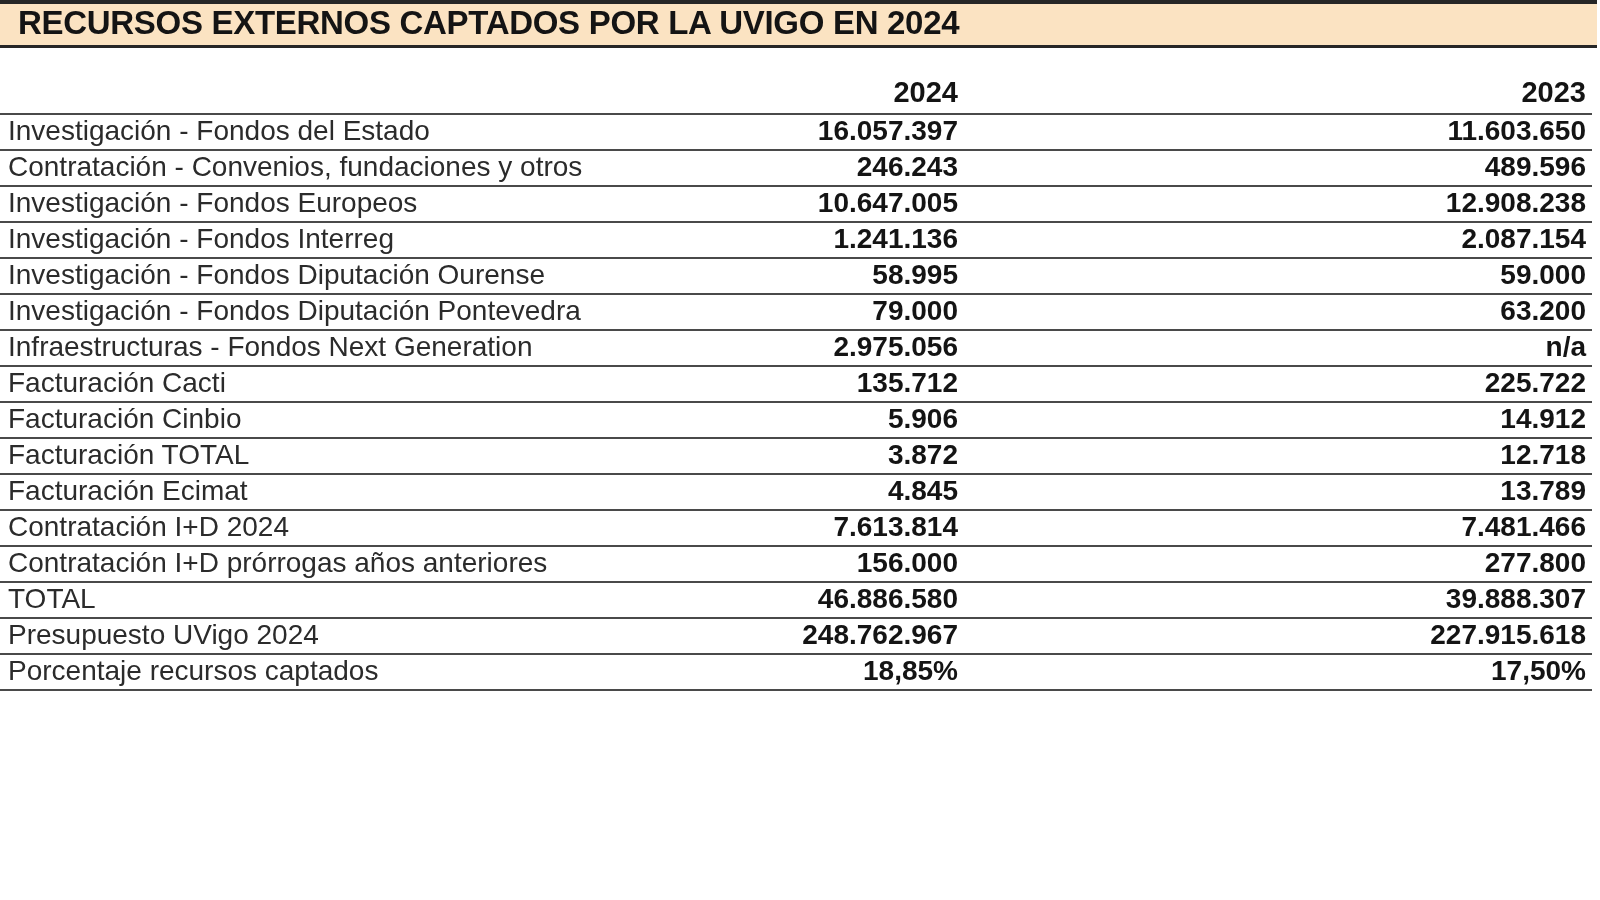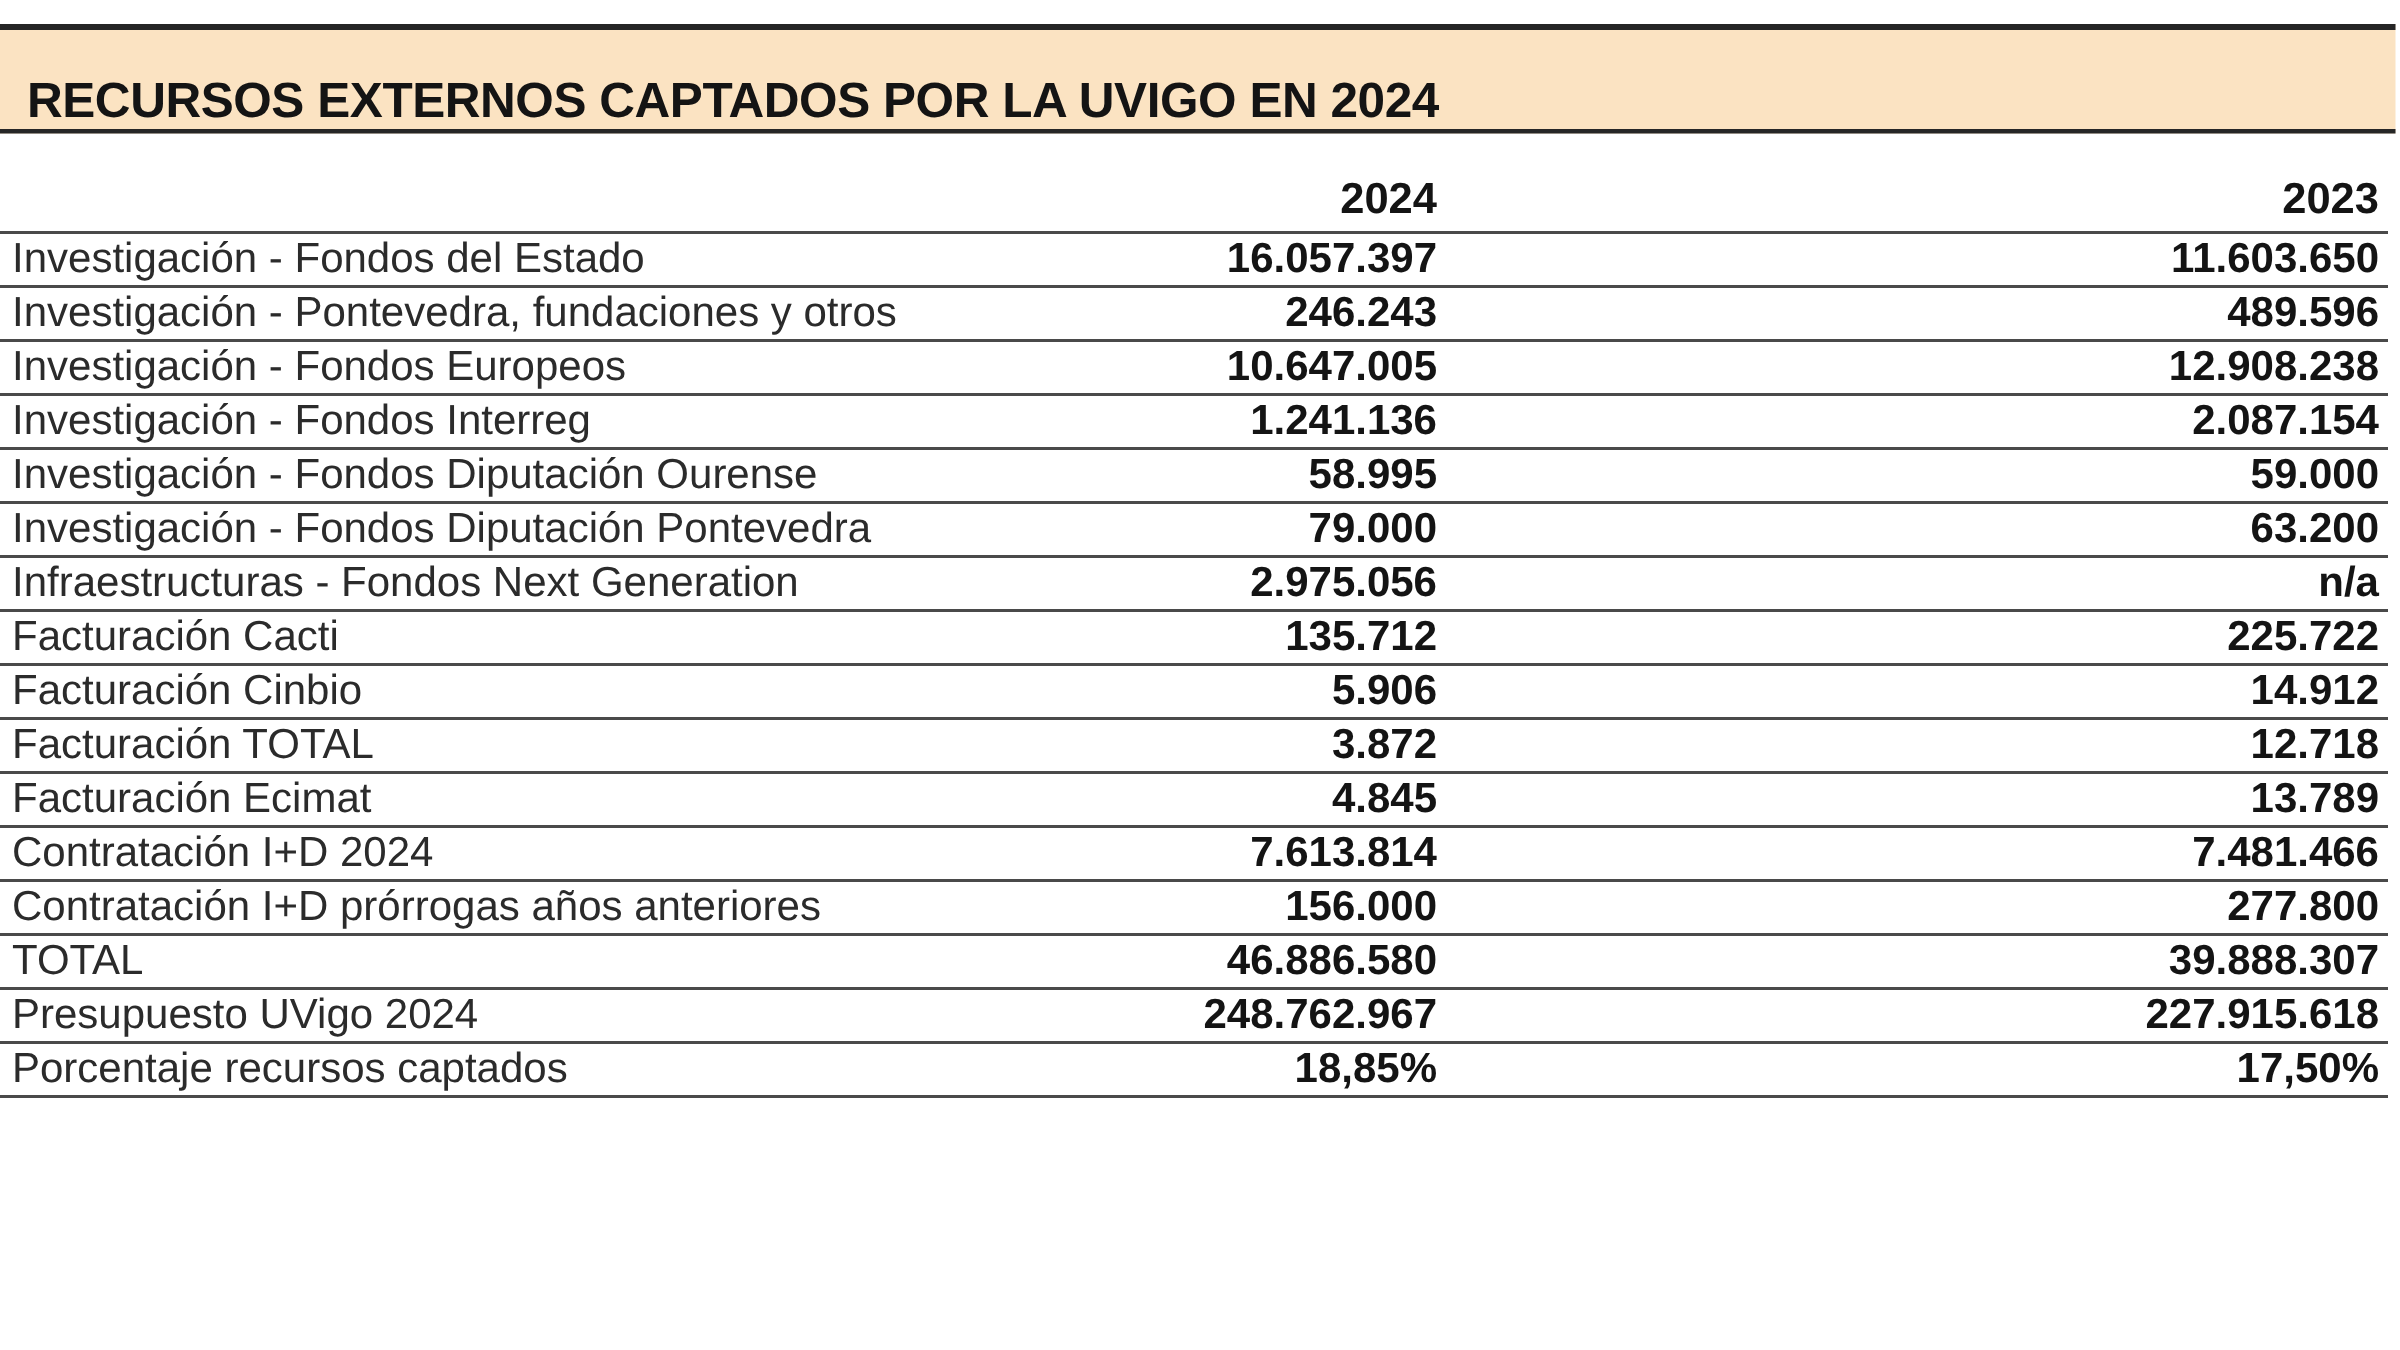--- a/index.html
+++ b/index.html
@@ -11,27 +11,27 @@
   }
   *{box-sizing:border-box;}
   html,body{margin:0;padding:0;background:#ffffff;}
   body{
     width:1600px;height:900px;overflow:hidden;
     font-family:"Liberation Sans","DejaVu Sans",sans-serif;
     color:var(--num-ink);
   }
   .page{width:1600px;height:900px;background:#ffffff;}
   .title-bar{
-    margin-top:16px;
+    margin-top:0;
     width:1597px;
     background:var(--accent-bg);
     border-top:4px solid var(--bar-border);
     border-bottom:3px solid var(--bar-border);
-    height:73px;
-    display:flex;align-items:flex-end;
+    height:48px;
+    display:flex;align-items:flex-start;
     padding:0 18px;
   }
   .title{
     font-size:33px;font-weight:700;letter-spacing:-0.3px;
     color:#141414;white-space:nowrap;
   }
   table.resources{
     margin-top:28px;
     width:1592px;
     border-collapse:collapse;
@@ -89,21 +89,21 @@
         <th class="num-col">2023</th>
       </tr>
     </thead>
     <tbody>
         <tr>
           <td class="label-col">Investigación - Fondos del Estado</td>
           <td class="num-col">16.057.397</td>
           <td class="num-col">11.603.650</td>
         </tr>
         <tr>
-          <td class="label-col">Investigación - Pontevedra, fundaciones y otros</td>
+          <td class="label-col">Contratación - Convenios, fundaciones y otros</td>
           <td class="num-col">246.243</td>
           <td class="num-col">489.596</td>
         </tr>
         <tr>
           <td class="label-col">Investigación - Fondos Europeos</td>
           <td class="num-col">10.647.005</td>
           <td class="num-col">12.908.238</td>
         </tr>
         <tr>
           <td class="label-col">Investigación - Fondos Interreg</td>

